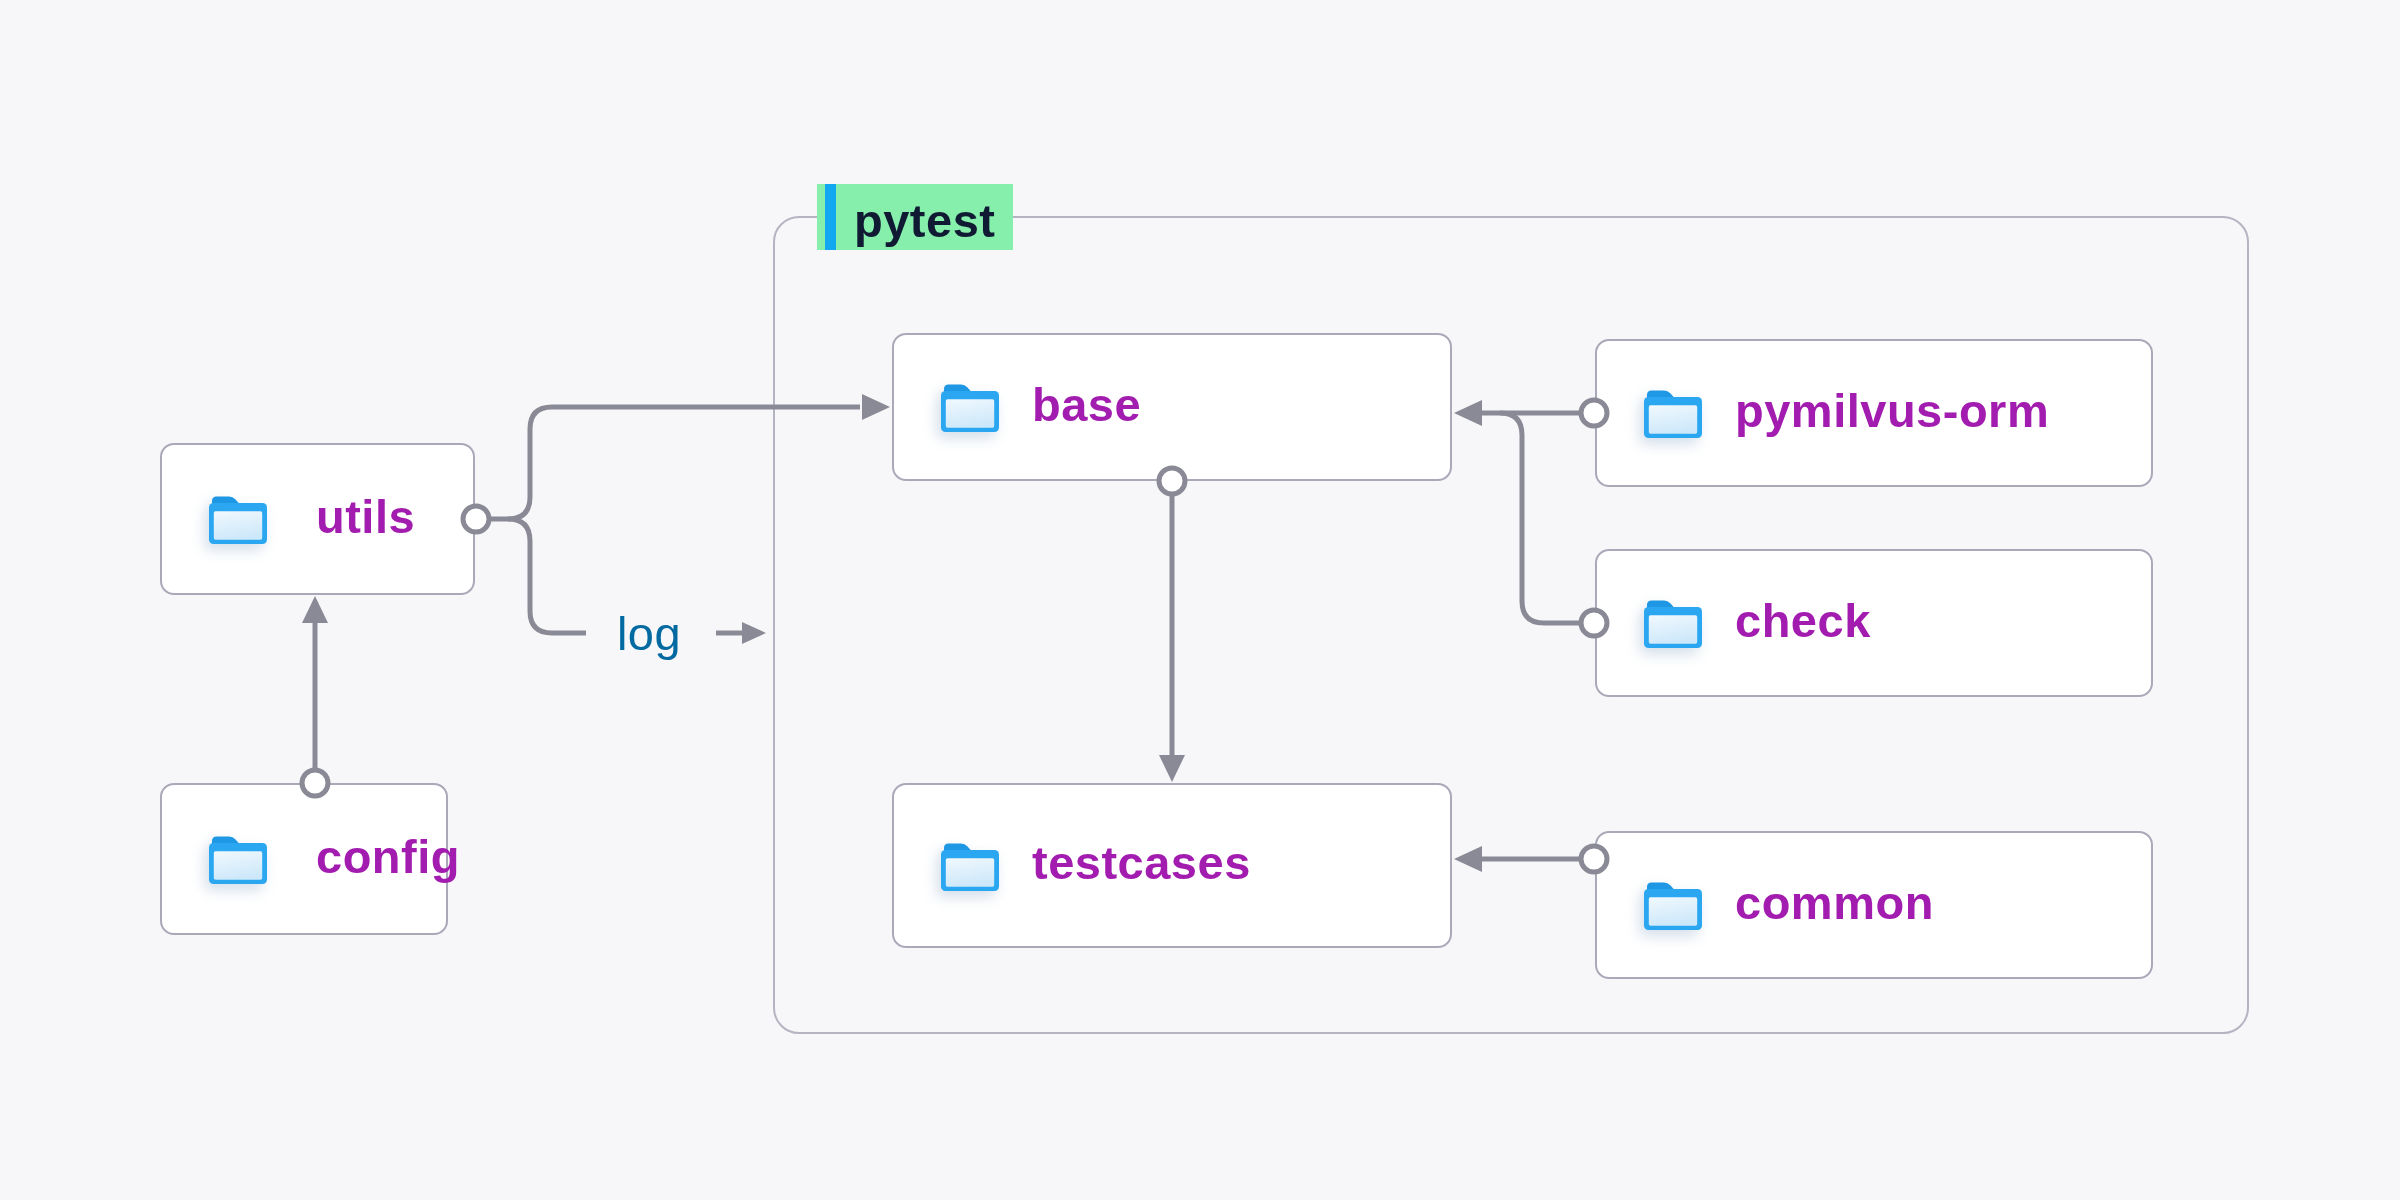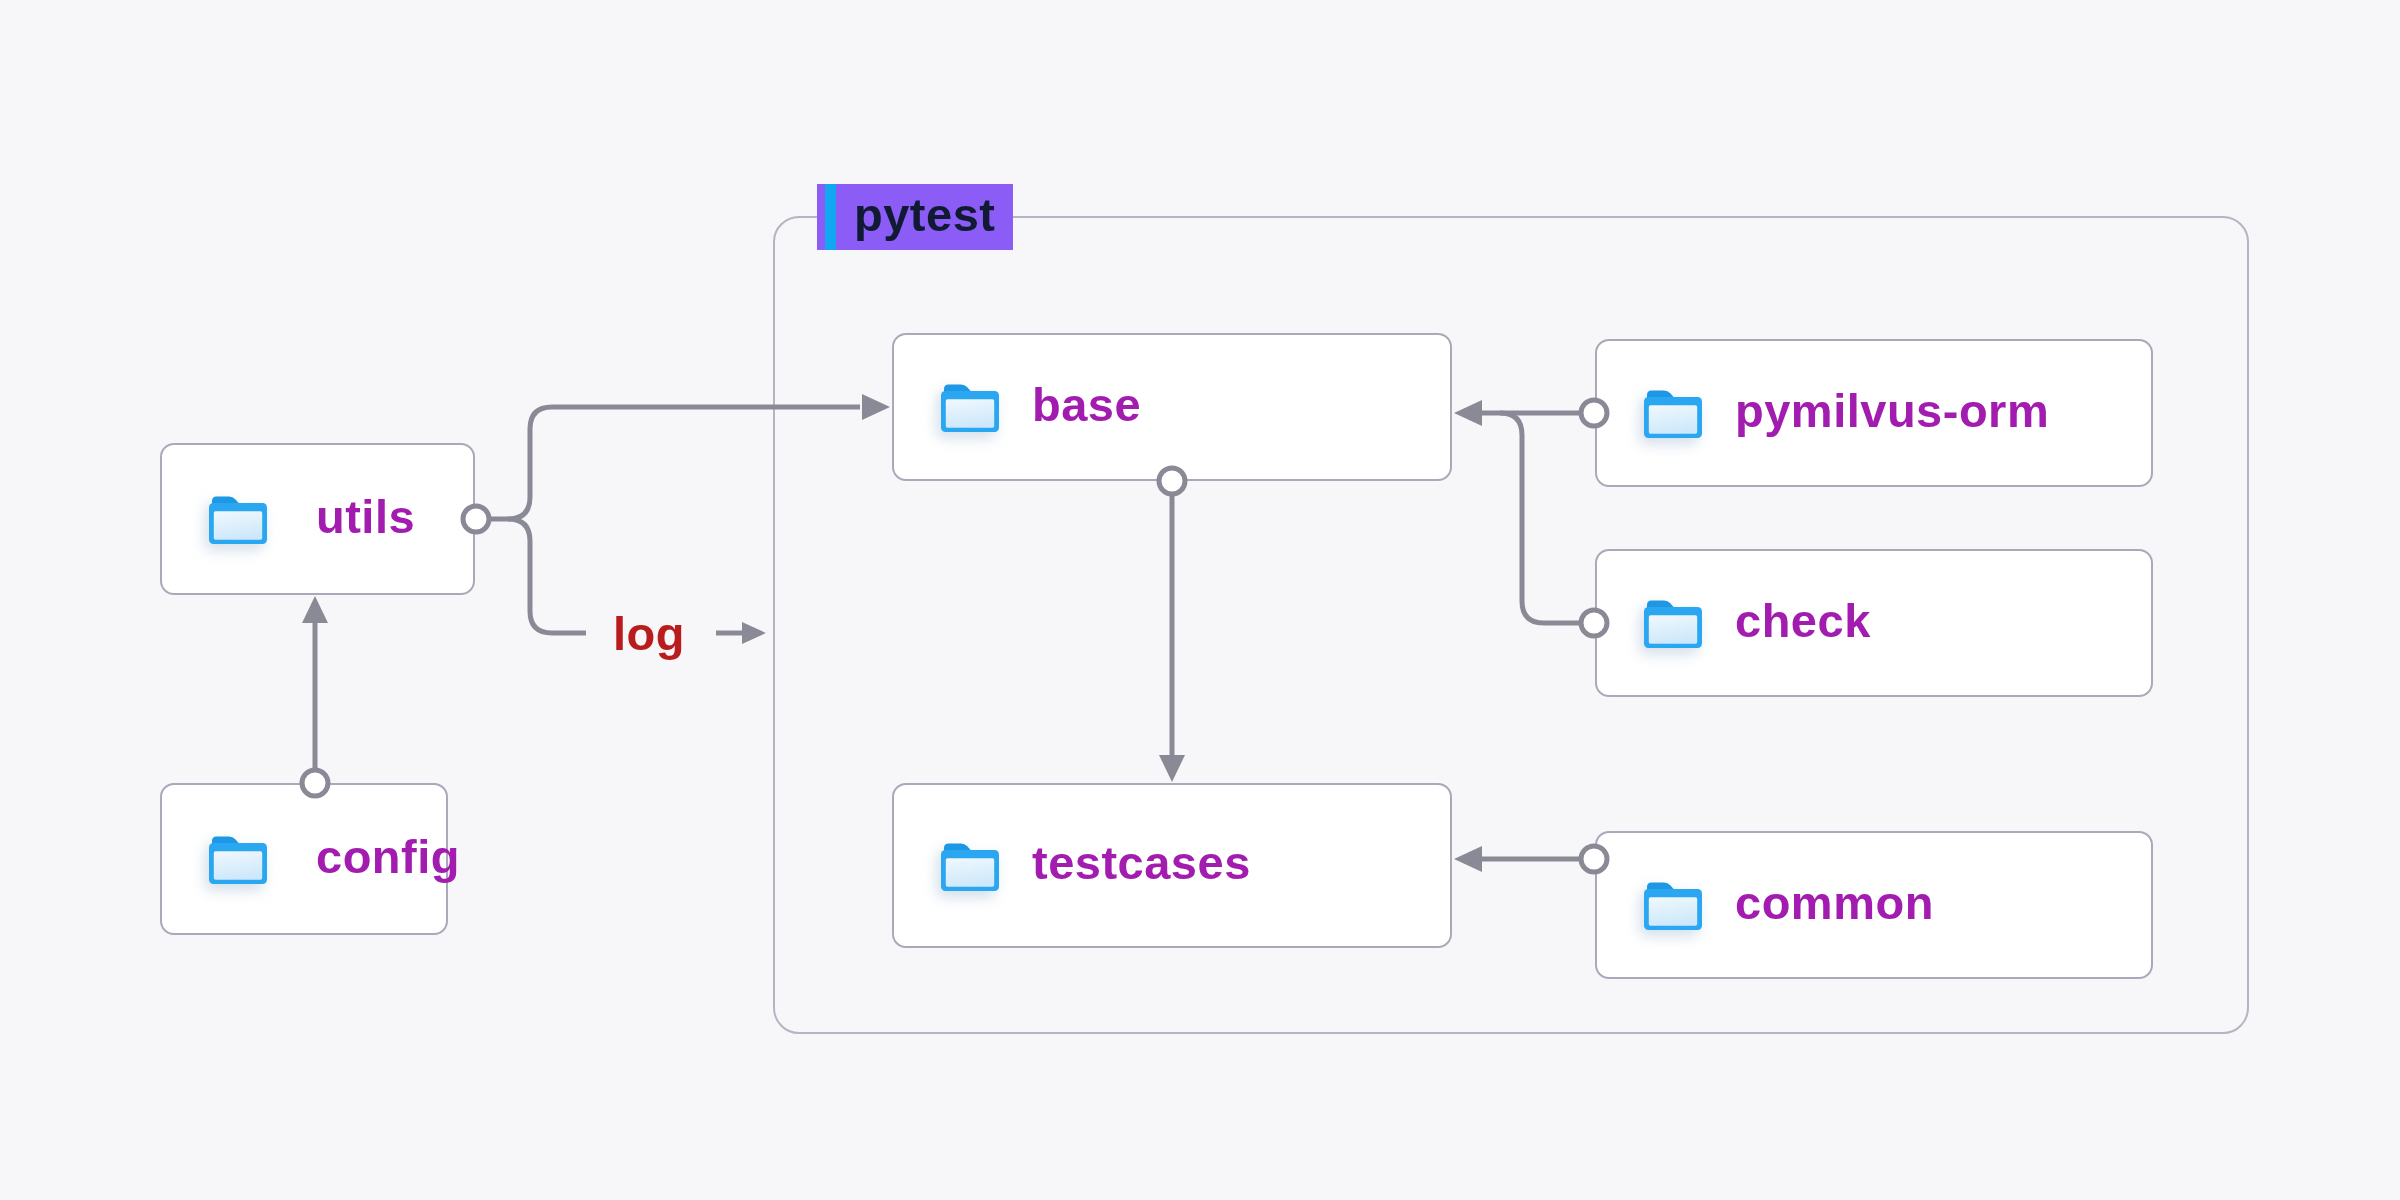--- a/index.html
+++ b/index.html
@@ -24,23 +24,23 @@
     border: 2px solid #b4b4c2;
     border-radius: 26px;
     z-index: 1;
   }
   .group-label {
     position: absolute;
     left: 42px;
     top: -1px;
     transform: translateY(-50%);
     display: inline-flex;
-    align-items: center;
+    align-items: flex-end;
     gap: 18px;
-    background: #8b5cf6;
+    background: #86efac;
     padding: 0 18px 0 8px;
   }
   .accent-bar {
     display: inline-block;
     width: 11px;
     height: 66px;
     background: #12a8f1;
   }
   .group-label .label-text {
     font-size: 47px;
@@ -109,22 +109,22 @@
   .edge-label-log {
     position: absolute;
     left: 597px;
     top: 603px;
     width: 104px;
     height: 60px;
     display: flex;
     align-items: center;
     justify-content: center;
     font-size: 47px;
-    font-weight: 700;
-    color: #b91c1c;
+    font-weight: 400;
+    color: #0369a1;
     letter-spacing: 0.5px;
     z-index: 4;
   }
 </style>
 </head>
 <body>
 
 <div class="canvas">
 
   <div class="group">

